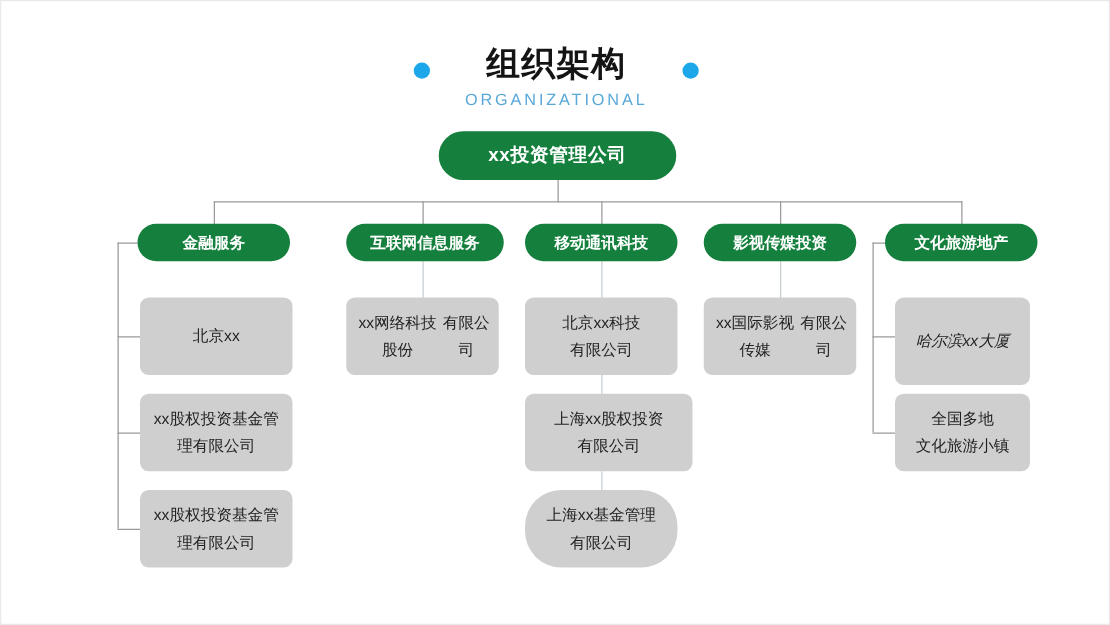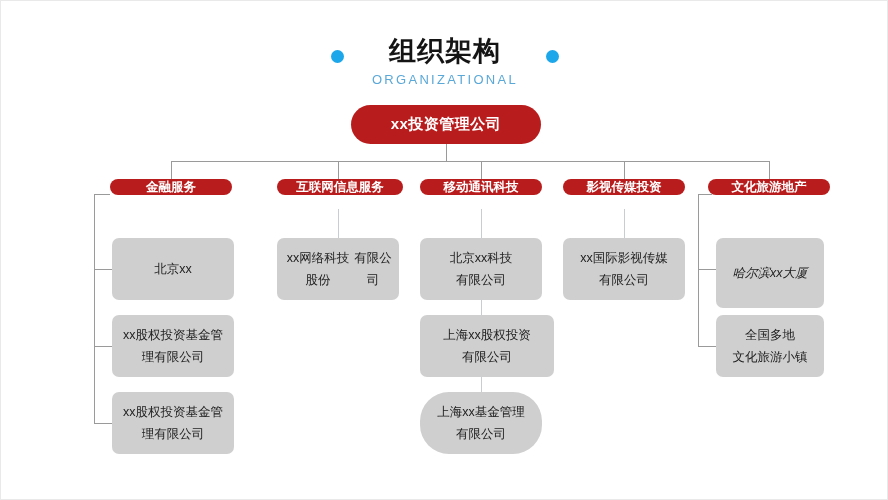--- a/index.html
+++ b/index.html
@@ -38,35 +38,35 @@
     white-space:nowrap;
   }
   #sub-title{
     font-size:13px;color:#5aa8d8;letter-spacing:2.3px;
     margin-top:1px;white-space:nowrap;
   }
 
   
   .pill{
     position:absolute;
-    background:#b91c1c;
+    background:#15803d;
     color:#ffffff;
     border-radius:999px;
     display:flex;align-items:center;justify-content:center;
     text-align:center;
     box-sizing:border-box;
     font-weight:bold;
     z-index:3;
   }
   #root-node{
     left:350px;top:104px;width:190px;height:39px;
     font-size:15px;letter-spacing:.5px;
   }
   .dept{
-    width:122px;height:16px;font-size:12.5px;font-weight:bold;
+    width:122px;height:30px;font-size:12.5px;font-weight:bold;
     top:178px;
   }
 
   .leaf{
     position:absolute;
     background:#CFCFCF;
     color:#222222;
     border-radius:7px;
     display:flex;align-items:center;justify-content:center;
     text-align:center;
@@ -150,21 +150,21 @@
   <div class="leaf" style="left:419px;top:314px;width:134px;height:62px;flex-direction:column;">
     <span>上海xx股权投资</span>
     <span>有限公司</span>
   </div>
   <div class="leaf" style="left:419px;top:391px;width:122px;height:62px;flex-direction:column;border-radius:29px;">
     <span>上海xx基金管理</span>
     <span>有限公司</span>
   </div>
 
   <div class="line v soft" style="left:623px;top:208px;height:30px;"></div>
-  <div class="leaf" style="left:562px;top:237px;width:122px;height:62px;flex-direction:column;">
+  <div class="leaf" style="left:562px;top:237px;width:122px;height:62px;flex-direction:row;">
     <span>xx国际影视传媒</span>
     <span>有限公司</span>
   </div>
 
   <div class="line h" style="left:697px;top:193px;width:14px;"></div>
   <div class="line v" style="left:697px;top:193px;height:152px;"></div>
   <div class="line h" style="left:697px;top:268px;width:18px;"></div>
   <div class="line h" style="left:697px;top:345px;width:18px;"></div>
 
   <div class="leaf" style="left:715px;top:237px;width:108px;height:70px;font-style:italic;">

